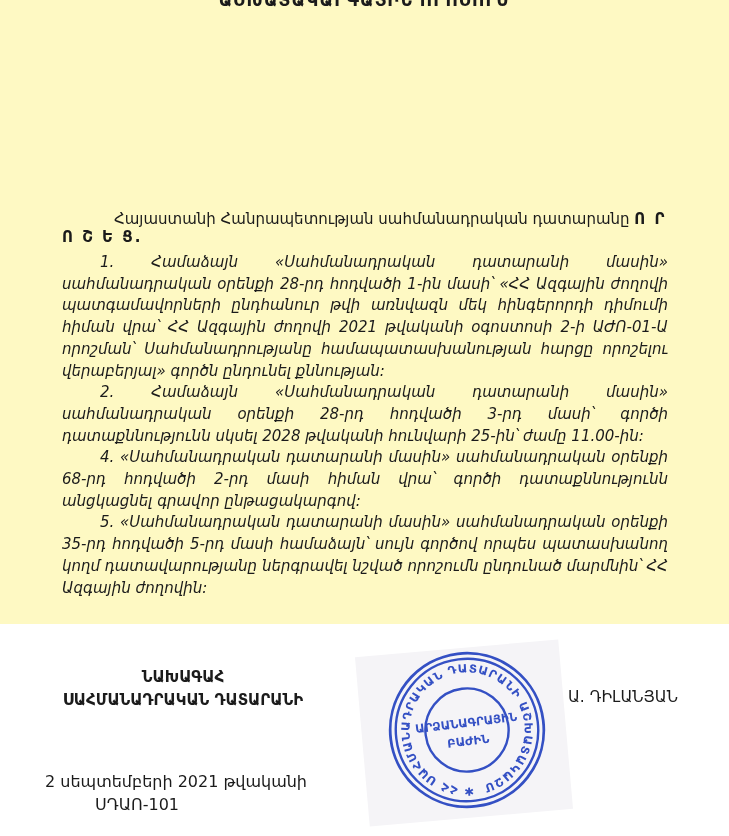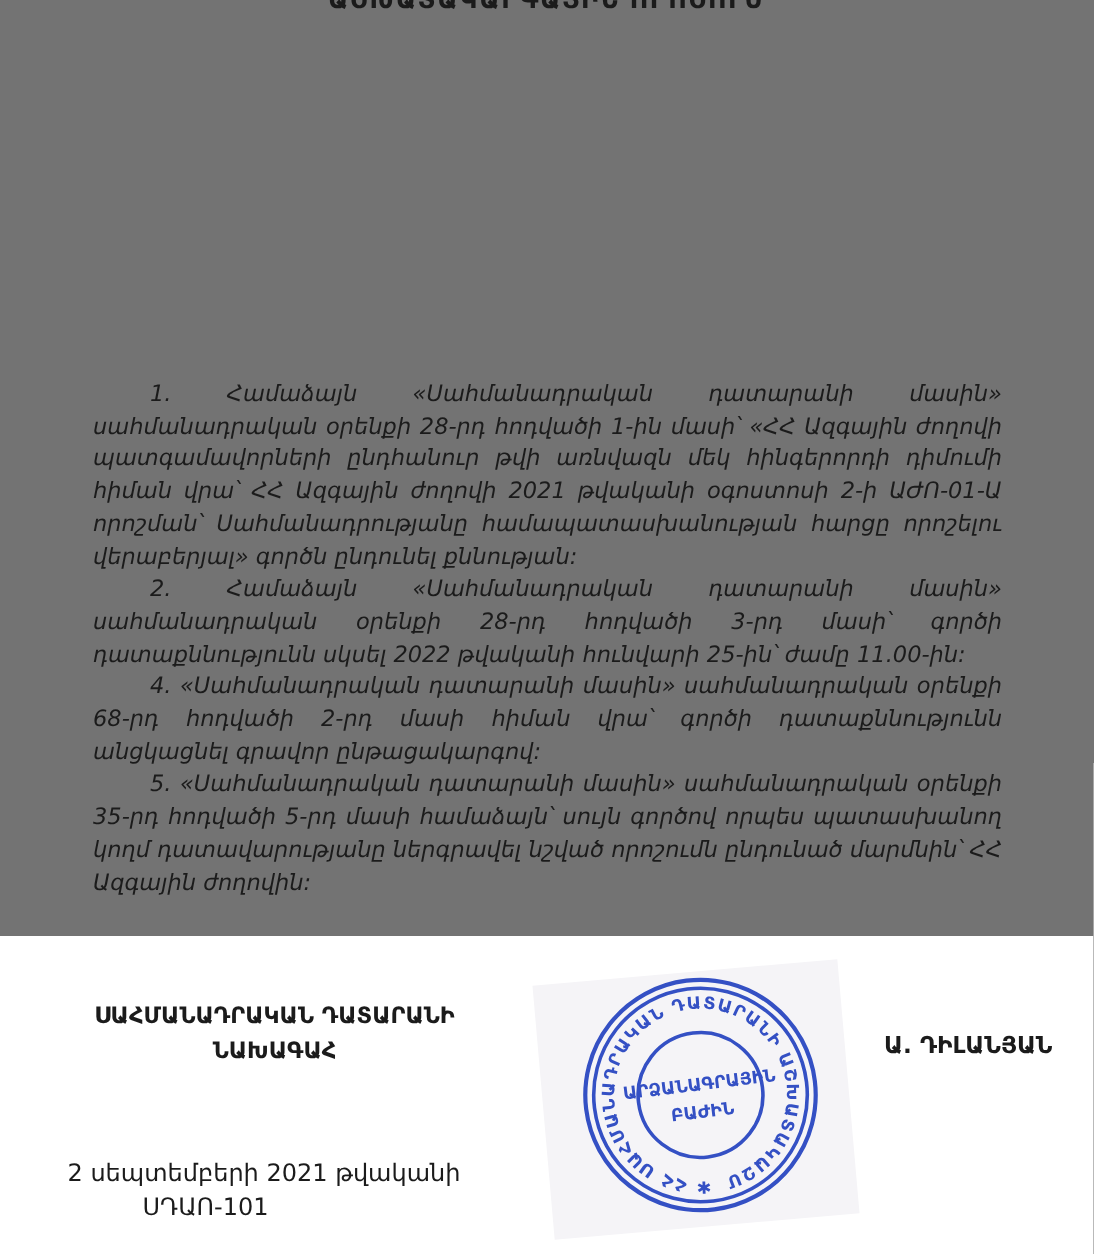--- a/index.html
+++ b/index.html
@@ -1,21 +1,21 @@
 <!DOCTYPE html>
 <html><head>
 <meta charset="utf-8">
 <style>
   html,body{margin:0;padding:0;}
   body{
     width:729px;height:836px;background:#ffffff;
     font-family:"DejaVu Sans",sans-serif;color:#1b1b1b;
     overflow:hidden;
   }
-  .page{position:relative;width:729px;height:624px;background:#737373;}
+  .page{position:relative;width:729px;height:624px;background:#fef9c3;}
 
   .top-title{
     position:absolute;top:-10px;left:0;width:729px;
     text-align:center;font-weight:bold;font-size:17px;letter-spacing:1px;
     white-space:nowrap;
   }
   .case-title{
     position:absolute;top:99px;left:54px;width:620px;
     text-align:center;font-weight:bold;font-size:14px;line-height:21.5px;
   }
@@ -29,21 +29,21 @@
     font-size:15px;line-height:21.7px;text-align:justify;
   }
   .paragraphs p{margin:0;text-indent:38px;font-style:italic;}
 
   .sig-office{
     position:absolute;top:666px;left:55px;width:256px;
     text-align:center;font-weight:bold;font-size:15px;line-height:23px;
   }
   .sig-name{
     position:absolute;top:688px;left:568px;width:155px;
-    text-align:center;font-weight:bold;font-size:15.5px;
+    text-align:left;font-weight:normal;font-size:15.5px;
   }
 
   .stamp-backdrop{
     position:absolute;left:362px;top:648px;width:204px;height:170px;
     background:#f5f4f7;transform:rotate(-5deg);
   }
   .stamp{
     position:absolute;left:387px;top:650px;width:160px;height:160px;
     transform:rotate(-7deg);
   }
@@ -58,31 +58,35 @@
   }
 </style>
 </head>
 <body>
 
 <div class="page">
 
   <div class="top-title">ԱՇԽԱՏԱԿԱՐԳԱՅԻՆ ՈՐՈՇՈՒՄ</div>
 
 
+  <div class="decide-line">
+    <span>Հայաստանի Հանրապետության սահմանադրական դատարանը</span>
+    <span class="decide-word">Ո Ր Ո Շ Ե Ց.</span>
+  </div>
 
   <div class="paragraphs">
     <p>1. Համաձայն «Սահմանադրական դատարանի մասին» սահմանադրական օրենքի 28-րդ հոդվածի 1-ին մասի՝ «ՀՀ Ազգային ժողովի պատգամավորների ընդհանուր թվի առնվազն մեկ հինգերորդի դիմումի հիման վրա՝ ՀՀ Ազգային ժողովի 2021 թվականի օգոստոսի 2-ի ԱԺՈ-01-Ա որոշման՝ Սահմանադրությանը համապատասխանության հարցը որոշելու վերաբերյալ» գործն ընդունել քննության:</p>
-    <p>2. Համաձայն «Սահմանադրական դատարանի մասին» սահմանադրական օրենքի 28-րդ հոդվածի 3-րդ մասի՝ գործի դատաքննությունն սկսել 2022 թվականի հունվարի 25-ին՝ ժամը 11.00-ին:</p>
+    <p>2. Համաձայն «Սահմանադրական դատարանի մասին» սահմանադրական օրենքի 28-րդ հոդվածի 3-րդ մասի՝ գործի դատաքննությունն սկսել 2028 թվականի հունվարի 25-ին՝ ժամը 11.00-ին:</p>
     <p>4. «Սահմանադրական դատարանի մասին» սահմանադրական օրենքի 68-րդ հոդվածի 2-րդ մասի հիման վրա՝ գործի դատաքննությունն անցկացնել գրավոր ընթացակարգով:</p>
     <p>5. «Սահմանադրական դատարանի մասին» սահմանադրական օրենքի 35-րդ հոդվածի 5-րդ մասի համաձայն՝ սույն գործով որպես պատասխանող կողմ դատավարությանը ներգրավել նշված որոշումն ընդունած մարմնին՝ ՀՀ Ազգային ժողովին:</p>
   </div>
 
   <div class="sig-office">
+    <div>ՆԱԽԱԳԱՀ</div>
     <div>ՍԱՀՄԱՆԱԴՐԱԿԱՆ ԴԱՏԱՐԱՆԻ</div>
-    <div>ՆԱԽԱԳԱՀ</div>
   </div>
 
   <div class="sig-name">Ա. ԴԻԼԱՆՅԱՆ</div>
 
   <div class="stamp-backdrop"></div>
 
   <svg class="stamp" viewBox="0 0 200 200" xmlns="http://www.w3.org/2000/svg">
     <circle class="ring" cx="100" cy="100" r="96" stroke-width="3.5"></circle>
     <circle class="ring" cx="100" cy="100" r="89" stroke-width="3"></circle>
     <circle class="ring" cx="100" cy="100" r="52" stroke-width="3"></circle>

